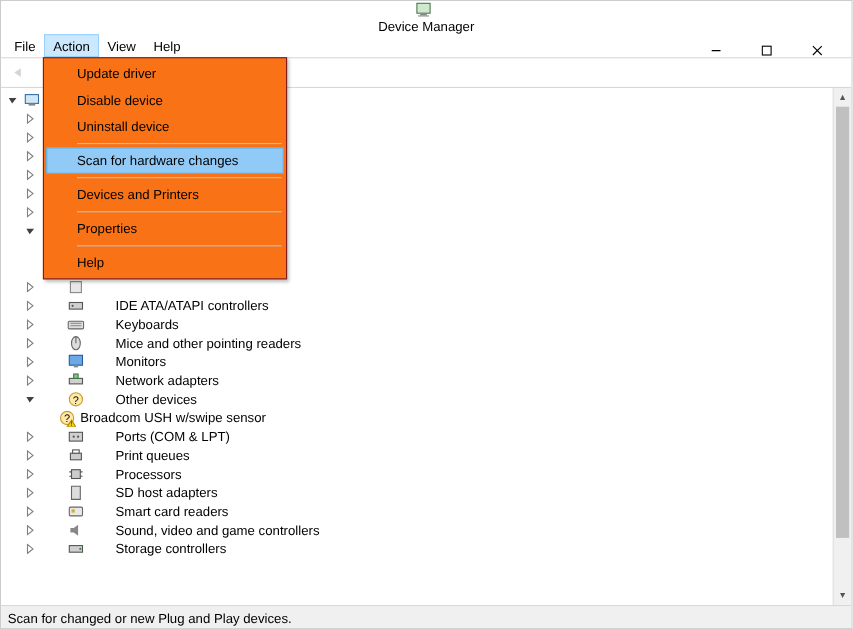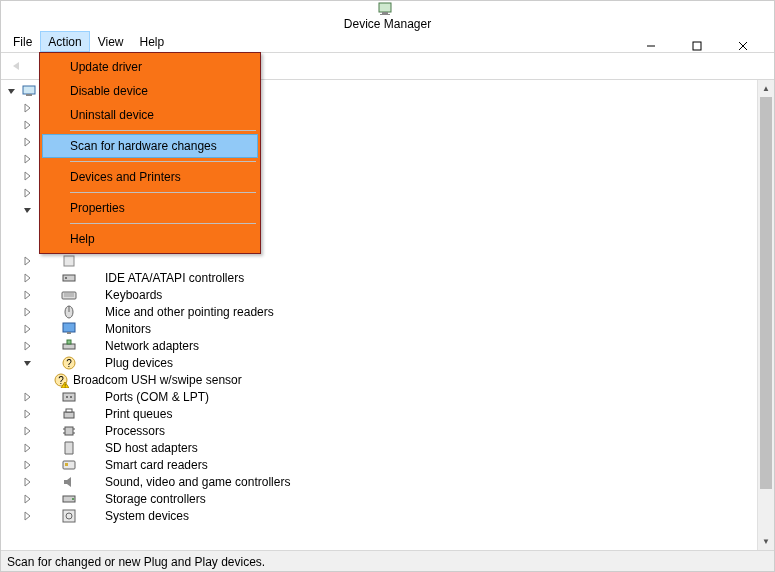--- a/index.html
+++ b/index.html
@@ -435,21 +435,21 @@
           <svg width="10" height="10">
             <path d="M1 3 L8 3 L4 8 Z" fill="#404040"></path>
           </svg>
         </span>
         <span class="dev-icon">
           <svg width="16" height="16" viewBox="0 0 16 16">
             <circle cx="8" cy="8" r="6" fill="#ffe9a8" stroke="#c89b2a"></circle>
             <text x="8" y="12" font-size="10" text-anchor="middle" fill="#000">?</text>
           </svg>
         </span>
-        <span>Plug devices</span>
+        <span>Other devices</span>
       </div>
       <div class="tree-row indent2">
         <span class="expander"></span>
         <span class="dev-icon">
           <svg width="16" height="16" viewBox="0 0 16 16">
             <circle cx="8" cy="8" r="6" fill="#ffe9a8" stroke="#c89b2a"></circle>
             <text x="8" y="12" font-size="10" text-anchor="middle" fill="#000">?</text>
             <polygon points="12,10 16,16 8,16" fill="#ffd200" stroke="#aa8800"></polygon>
             <text x="12" y="15.5" font-size="6" text-anchor="middle" fill="#000">!</text>
           </svg>
@@ -548,34 +548,20 @@
             <path d="M2 1 L7 5 L2 9 Z" fill="none" stroke="#808080"></path>
           </svg>
         </span>
         <span class="dev-icon">
           <svg width="16" height="16" viewBox="0 0 16 16">
             <rect x="2" y="5" width="12" height="6" fill="#d0d0d0" stroke="#555"></rect>
             <circle cx="12" cy="8" r="1" fill="#3a8a3a"></circle>
           </svg>
         </span>
         <span>Storage controllers</span>
-      </div>
-      <div class="tree-row indent1">
-        <span class="expander">
-          <svg width="10" height="10">
-            <path d="M2 1 L7 5 L2 9 Z" fill="none" stroke="#808080"></path>
-          </svg>
-        </span>
-        <span class="dev-icon">
-          <svg width="16" height="16" viewBox="0 0 16 16">
-            <rect x="2" y="2" width="12" height="12" fill="#e8e8e8" stroke="#666"></rect>
-            <circle cx="8" cy="8" r="3" fill="none" stroke="#666"></circle>
-          </svg>
-        </span>
-        <span>System devices</span>
       </div>
     </div>
   <div class="scrollbar-v">
     <div class="arrow">▲</div>
     <div class="track">
       <div class="thumb"></div>
     </div>
     <div class="arrow">▼</div>
   </div>
 </div>

